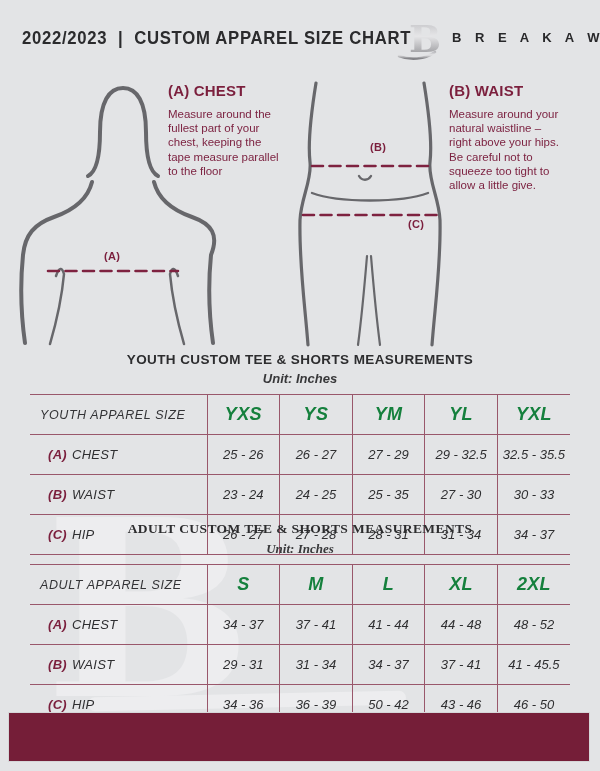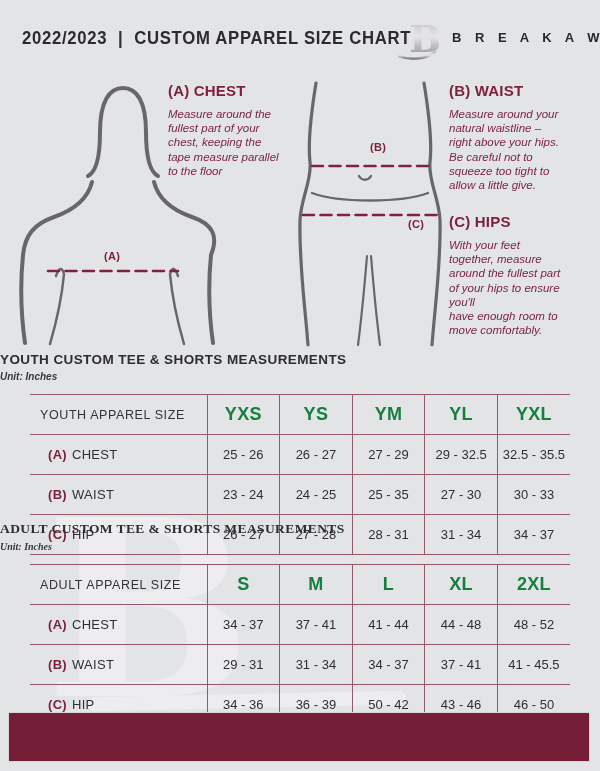--- a/index.html
+++ b/index.html
@@ -29,40 +29,40 @@
 
   
   .fig{position:absolute;}
   .fig path{fill:none;stroke:#67676b;stroke-linecap:round;stroke-linejoin:round;}
   .fig .dash{stroke:#7e2240;}
   .marker{position:absolute;font-size:11px;font-weight:700;color:#7b1f3d;letter-spacing:.3px;}
 
   
   .info{position:absolute;}
   .info h3{margin:0;font-size:15px;font-weight:800;color:#7b1f3d;letter-spacing:.2px;}
-  .info p{margin:8px 0 0 0;font-size:11.5px;font-style:italic;line-height:14.2px;
+  .info p{margin:8px 0 0 0;font-size:11.5px;line-height:14.2px;
     color:#7d2342;white-space:pre-line;}
   .info-a{left:168px;top:82px;width:145px;}
   .info-b{left:449px;top:82px;width:140px;}
   .info-c{left:449px;top:213px;width:148px;}
 
   
-  .sec-title{position:absolute;left:0;width:600px;color:#2d2d2f;}
+  .sec-title{position:absolute;left:0;width:600px;text-align:center;color:#2d2d2f;}
   .sec-title h2{margin:0;font-size:13.5px;font-weight:700;letter-spacing:.4px;}
-  .sec-title .unit{margin-top:4px;font-size:10px;font-style:italic;font-weight:600;color:#38383a;}
+  .sec-title .unit{margin-top:4px;font-size:13px;font-style:italic;font-weight:600;color:#38383a;}
   .sec-title-youth{top:352px;}
   .sec-title-adult{top:521px;font-family:Liberation Serif, serif;}
 
   
   table.size-table{position:absolute;left:30px;width:540px;border-collapse:collapse;
     table-layout:fixed;background:transparent;}
   .table-youth{top:394px;}
   .table-adult{top:564px;}
   .size-table col.c0{width:177px;}
-  .size-table tr{height:40px;}
+  .size-table tr{height:40px;font-style:italic;}
   .size-table th,.size-table td{border-top:1.5px solid #99576b;border-bottom:1.5px solid #99576b;
     padding:0;text-align:center;vertical-align:middle;color:#2f2f31;}
   .size-table th:not(:last-child),.size-table td:not(:last-child){border-right:1.4px solid #99576b;}
   .size-table th{font-size:18px;font-weight:700;letter-spacing:.3px;color:#15803d;}
   .size-table th.col-label{font-weight:400;font-size:12.5px;letter-spacing:.6px;
     text-align:left;padding-left:10px;color:#333336;}
   .size-table td{font-size:13px;}
   .size-table td.row-label{text-align:left;padding-left:18px;font-size:13px;letter-spacing:.3px;}
   .pfx{color:#7b1f3d;font-weight:700;margin-right:5px;}
 
@@ -129,30 +129,20 @@
   </div>
   <div class="info info-b">
     <h3>(B) WAIST</h3>
     <p>Measure around your
 natural waistline –
 right above your hips.
 Be careful not to
 squeeze too tight to
 allow a little give.</p>
   </div>
-  <div class="info info-c">
-    <h3>(C) HIPS</h3>
-    <p>With your feet
-together, measure
-around the fullest part
-of your hips to ensure
-you'll
-have enough room to
-move comfortably.</p>
-  </div>
 
   <div class="sec-title sec-title-youth">
     <h2>YOUTH CUSTOM TEE &amp; SHORTS MEASUREMENTS</h2>
     <div class="unit">Unit: Inches</div>
   </div>
   <table class="size-table table-youth">
     <colgroup>
         <col class="c0">
         <col>
         <col>

